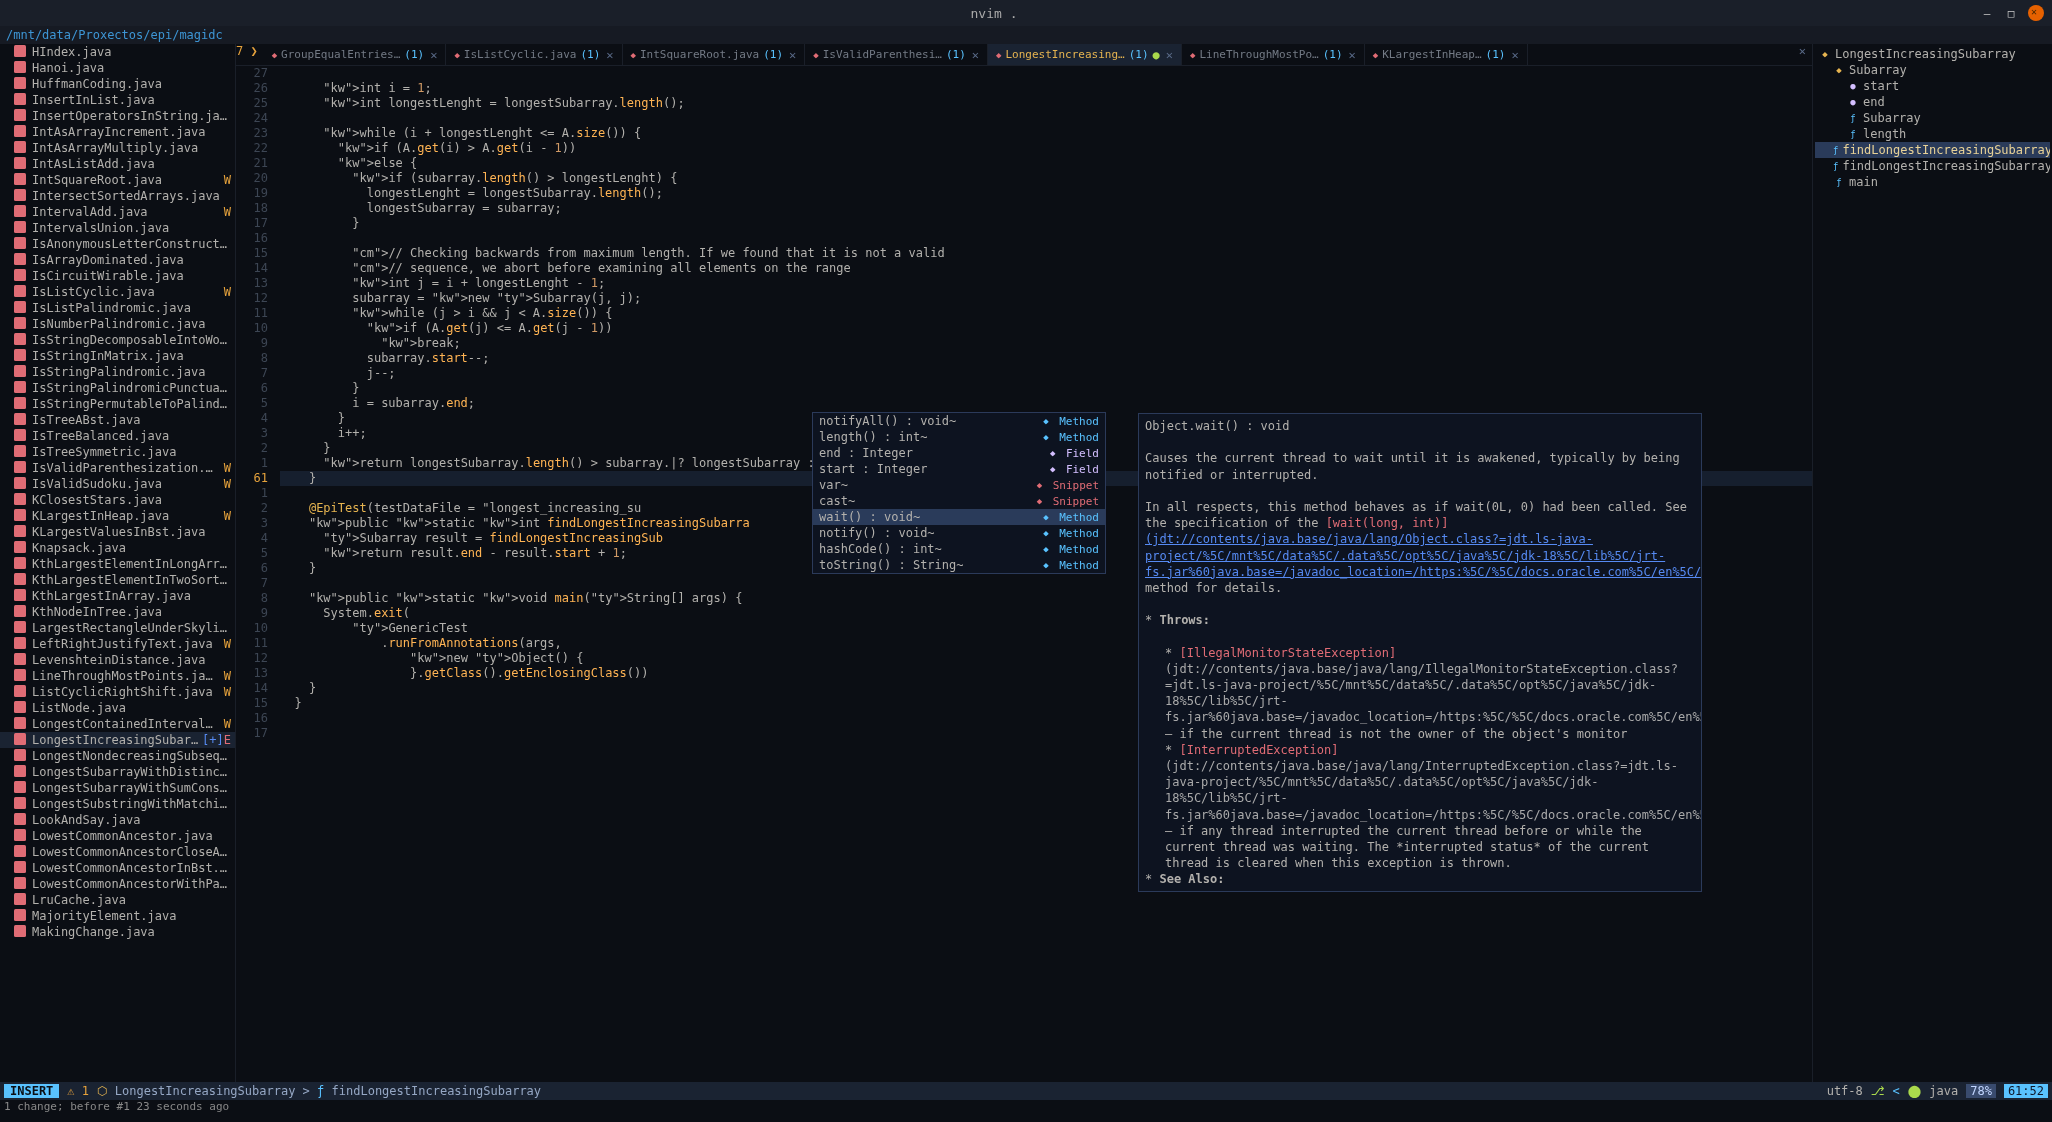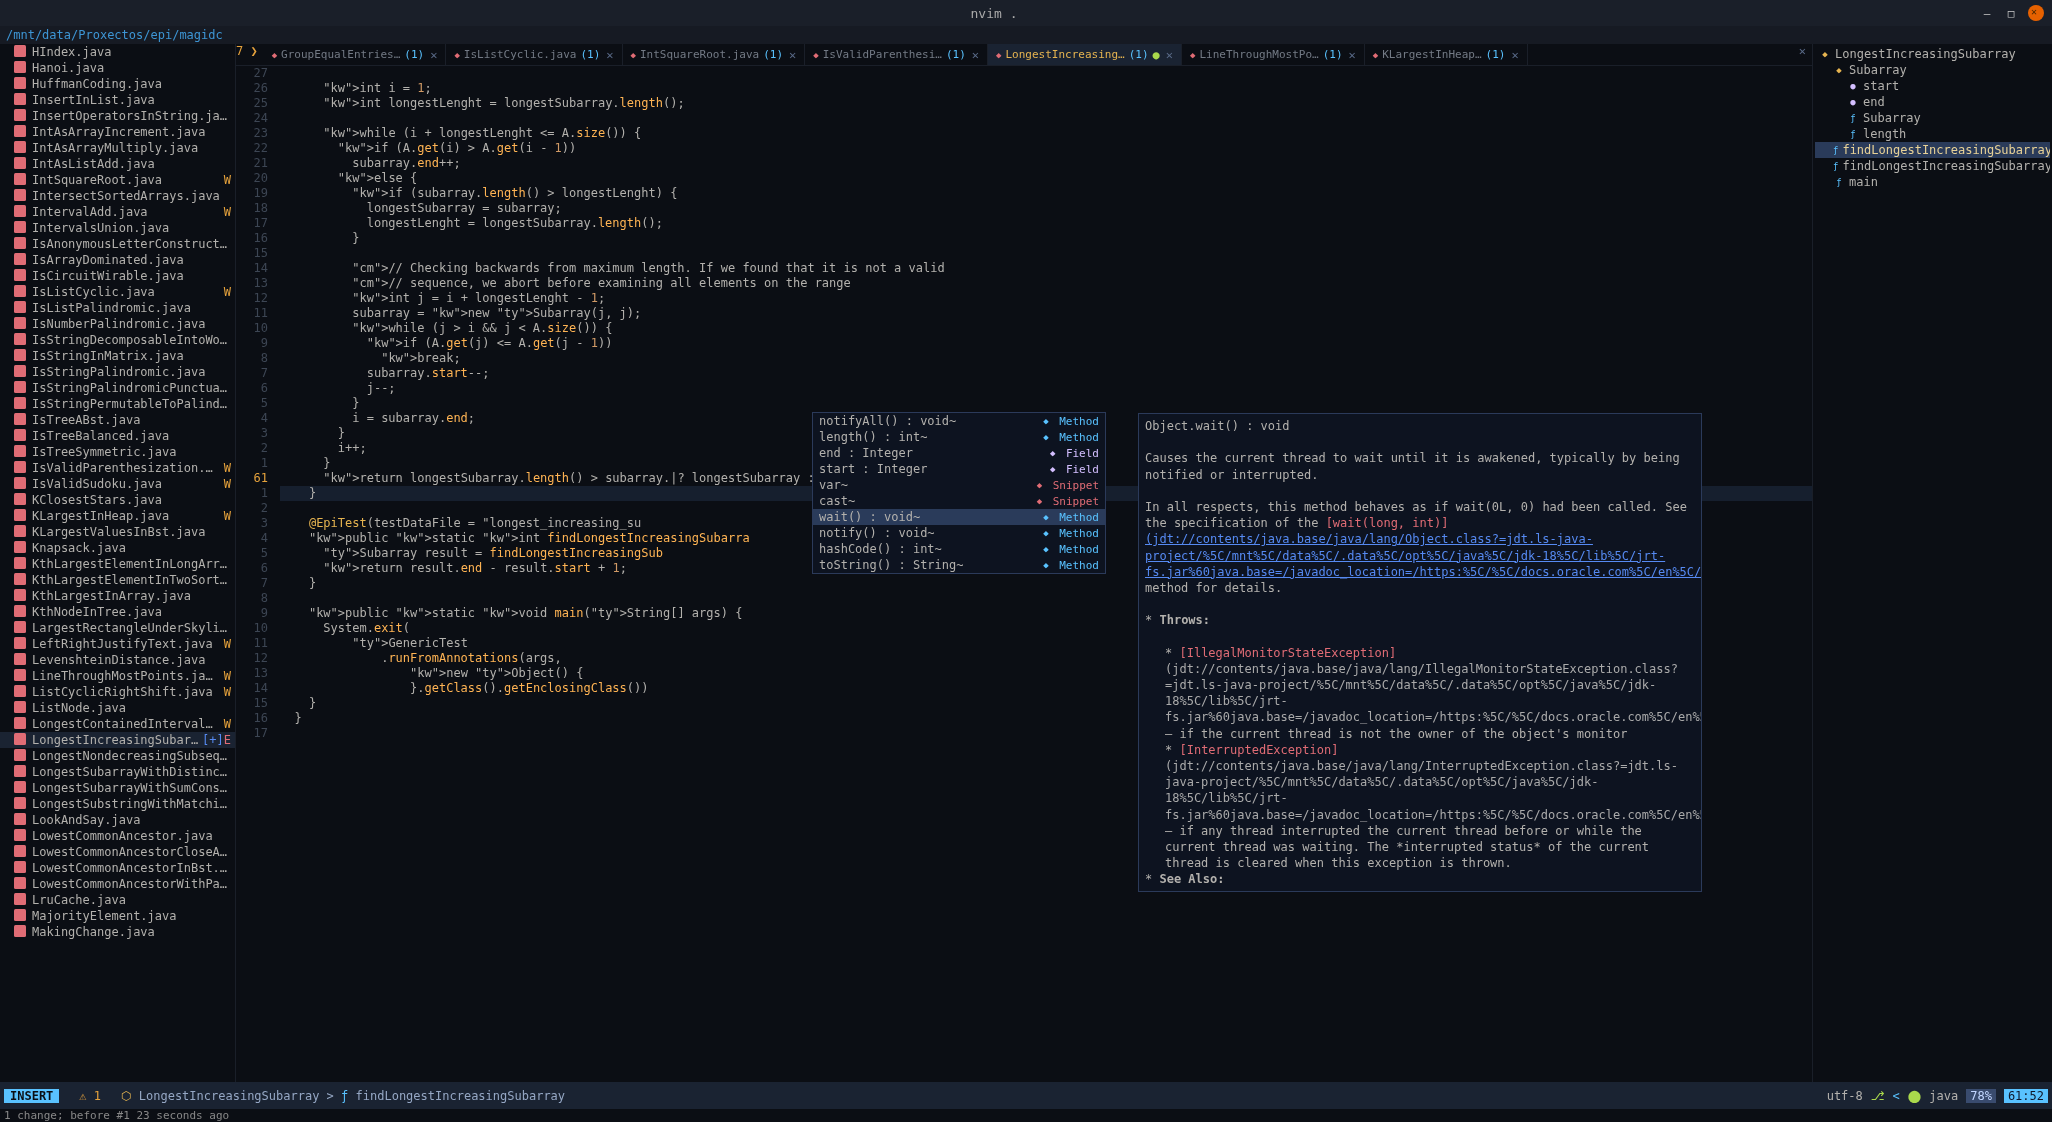--- a/index.html
+++ b/index.html
@@ -57,21 +57,21 @@
 .ct-f{color:#d4bfff}
 .ct-s{color:#e06c75}
 .cic{width:10px;font-size:9px}
 .doc{left:902px;top:369px;width:564px;padding:4px 6px;line-height:1.35;overflow-y:hidden}
 .doc .dh{color:#b3b1ad}
 .doc .di{color:#b3b1ad}
 .doc .dl{color:#568af2;text-decoration:underline}
 .doc .dr{color:#e06c75}
 .doc .db{color:#aaa}
 .doc .st2{color:#b3b1ad}
-.statusbar{height:27px;background:#1a2332;display:flex;align-items:center;padding:0 4px;gap:20px;font-size:11px}
+.statusbar{height:18px;background:#1a2332;display:flex;align-items:center;padding:0 4px;gap:8px;font-size:11px}
 .smode{background:#59c2ff;color:#0b0e14;padding:0 6px;font-weight:bold}
 .sbc{color:#95a7c4}
 .sr{margin-left:auto;display:flex;gap:8px;align-items:center}
 .sperc{background:#394b6e;color:#c2d6ff;padding:0 4px}
 .spos{background:#59c2ff;color:#0f172a;padding:0 4px}
 .msg{height:16px;padding:0 4px;color:#888;font-size:11px}
 .sarrow{color:#e6a23c}
 </style>
 </head>
 <body>
@@ -538,25 +538,24 @@
           <div class="ln">16</div>
           <div class="ln">17</div>
         </div>
       <div class="src" id="src">
           <div class="srcline"></div>
           <div class="srcline">      <span class="&lt;span">"kw"</span>&gt;int i = <span class="nu">1</span>;</div>
           <div class="srcline">      <span class="&lt;span">"kw"</span>&gt;int longestLenght = longestSubarray.<span class="fn2">length</span>();</div>
           <div class="srcline"></div>
           <div class="srcline">      <span class="&lt;span">"kw"</span>&gt;while (i + longestLenght &lt;= A.<span class="fn2">size</span>()) {</div>
           <div class="srcline">        <span class="&lt;span">"kw"</span>&gt;if (A.<span class="fn2">get</span>(i) &gt; A.<span class="fn2">get</span>(i - <span class="nu">1</span>))</div>
-          <div class="srcline">          subarray.<span class="fn2">end</span>++;</div>
           <div class="srcline">        <span class="&lt;span">"kw"</span>&gt;else {</div>
           <div class="srcline">          <span class="&lt;span">"kw"</span>&gt;if (subarray.<span class="fn2">length</span>() &gt; longestLenght) {</div>
+          <div class="srcline">            longestLenght = longestSubarray.<span class="fn2">length</span>();</div>
           <div class="srcline">            longestSubarray = subarray;</div>
-          <div class="srcline">            longestLenght = longestSubarray.<span class="fn2">length</span>();</div>
           <div class="srcline">          }</div>
           <div class="srcline"></div>
           <div class="srcline">          <span class="&lt;span">"cm"</span>&gt;// Checking backwards from maximum length. If we found that it is not a valid</div>
           <div class="srcline">          <span class="&lt;span">"cm"</span>&gt;// sequence, we abort before examining all elements on the range</div>
           <div class="srcline">          <span class="&lt;span">"kw"</span>&gt;int j = i + longestLenght - <span class="nu">1</span>;</div>
           <div class="srcline">          subarray = <span class="&lt;span">"kw"</span>&gt;new <span class="&lt;span">"ty"</span>&gt;Subarray(j, j);</div>
           <div class="srcline">          <span class="&lt;span">"kw"</span>&gt;while (j &gt; i &amp;&amp; j &lt; A.<span class="fn2">size</span>()) {</div>
           <div class="srcline">            <span class="&lt;span">"kw"</span>&gt;if (A.<span class="fn2">get</span>(j) &lt;= A.<span class="fn2">get</span>(j - <span class="nu">1</span>))</div>
           <div class="srcline">              <span class="&lt;span">"kw"</span>&gt;break;</div>
           <div class="srcline">            subarray.<span class="fn2">start</span>--;</div>

